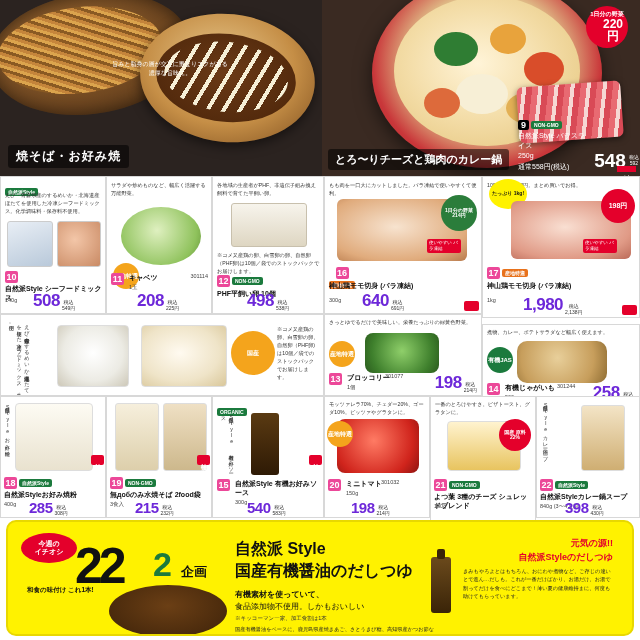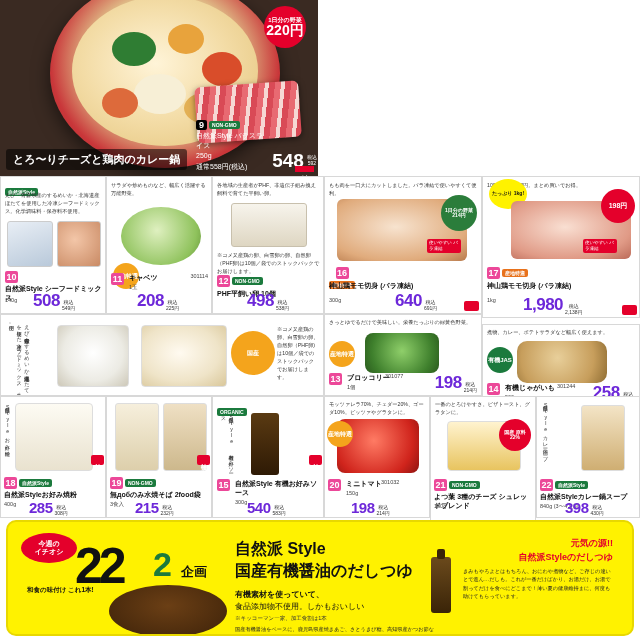--- a/index.html
+++ b/index.html
@@ -74,21 +74,21 @@
   .v4 { left: 62px; top: 78px; width: 52px; height: 40px; background: #f7efd6; }
   .v5 { left: 112px; top: 96px; width: 46px; height: 32px; background: #e3b055; }
   .v6 { left: 30px; top: 92px; width: 36px; height: 30px; background: #dd6a3b; }
 
   .badge-circle {
     position: absolute; border-radius: 50%; background: #e4002b; color: #fff;
     display: flex; flex-direction: column; align-items: center; justify-content: center;
     font-weight: bold; line-height: 1.05; text-align: center;
   }
   .hero-badge-1 { right: 12px; top: 6px; width: 42px; height: 42px; font-size: 6px; }
-  .hero-badge-1 b { font-size: 14px; }
+  .hero-badge-1 b { font-size: 12px; margin-left: 12px; }
 
   .meat-cut {
     position: absolute; left: 196px; top: 84px; width: 104px; height: 56px;
     background: repeating-linear-gradient(100deg, #e86a72 0 6px, #f6d8d4 6px 10px, #d94a56 10px 16px);
     border-radius: 6px;
     transform: rotate(-4deg);
     box-shadow: 0 2px 6px rgba(0,0,0,.5);
   }
   .price-box-hero {
     position: absolute; left: 196px; bottom: 4px; display: flex; align-items: flex-end; gap: 2px;
@@ -185,20 +185,31 @@
     border-radius: 50%;
   }
 </style>
 </head>
 <body>
 
 <div class="page">
 
   <div class="hero">
 
+    <div class="hero-left">
+      <div class="yakisoba-plate">
+        <div class="yakisoba-noodle"></div>
+      </div>
+      <div class="okonomi">
+        <div class="okonomi-sauce"></div>
+        <div class="okonomi-mayo"></div>
+      </div>
+      <div class="hero-left-label">焼そば・お好み焼</div>
+      <div class="hero-left-note">旨みと脂身の層が交互に重なりコクがある濃厚な旨味に。</div>
+    </div>
 
     <div class="hero-right">
       <div class="nabe-pot">
         <div class="nabe-soup">
           <div class="veg v1"></div>
           <div class="veg v2"></div>
           <div class="veg v3"></div>
           <div class="veg v4"></div>
           <div class="veg v5"></div>
           <div class="veg v6"></div>
@@ -293,21 +304,21 @@
     <div class="cell" style="left:324px;top:0;width:158px;height:138px;">
       <div class="note" style="position:absolute;left:4px;top:4px;width:150px;">もも肉を一口大にカットしました。バラ凍結で使いやすくて便利。</div>
       <div class="photo" style="left:12px;top:22px;width:130px;height:62px;background:radial-gradient(ellipse at 45% 45%,#f7e3cf,#e0ab7c 70%,#b87a4c);border-radius:6px;"></div>
       <div class="badge-circle" style="left:116px;top:18px;width:36px;height:36px;font-size:5px;background:#2b7d3b;">1日分の野菜 214円</div>
       <div style="position:absolute;left:4px;top:90px;display:flex;gap:2px;align-items:center;flex-direction:column;">
         <span class="numbox">16</span>
         <span class="tag-orange">産地特選</span>
       </div>
       <div class="itemname" style="position:absolute;left:4px;top:104px;width:100px;">神山鶏モモ切身 (バラ凍結)</div>
       <div class="subname" style="position:absolute;left:4px;top:120px;">300g</div>
-      <div class="pricerow" style="position:absolute;left:70px;bottom:2px;">
+      <div class="pricerow" style="position:absolute;left:37px;bottom:2px;">
         <span class="price">640</span>
         <span style="display:flex;flex-direction:column;">
           <span class="taxin">税込</span>
           <span class="taxin">691円</span>
         </span>
       </div>
       <div class="tokka-v" style="position:absolute;right:2px;bottom:2px;">特価</div>
       <div class="subname" style="position:absolute;right:20px;top:62px;width:34px;background:#e4002b;color:#fff;font-size:4.5px;padding:1px 2px;border-radius:2px;">使いやすい バラ凍結</div>
     </div>
 

